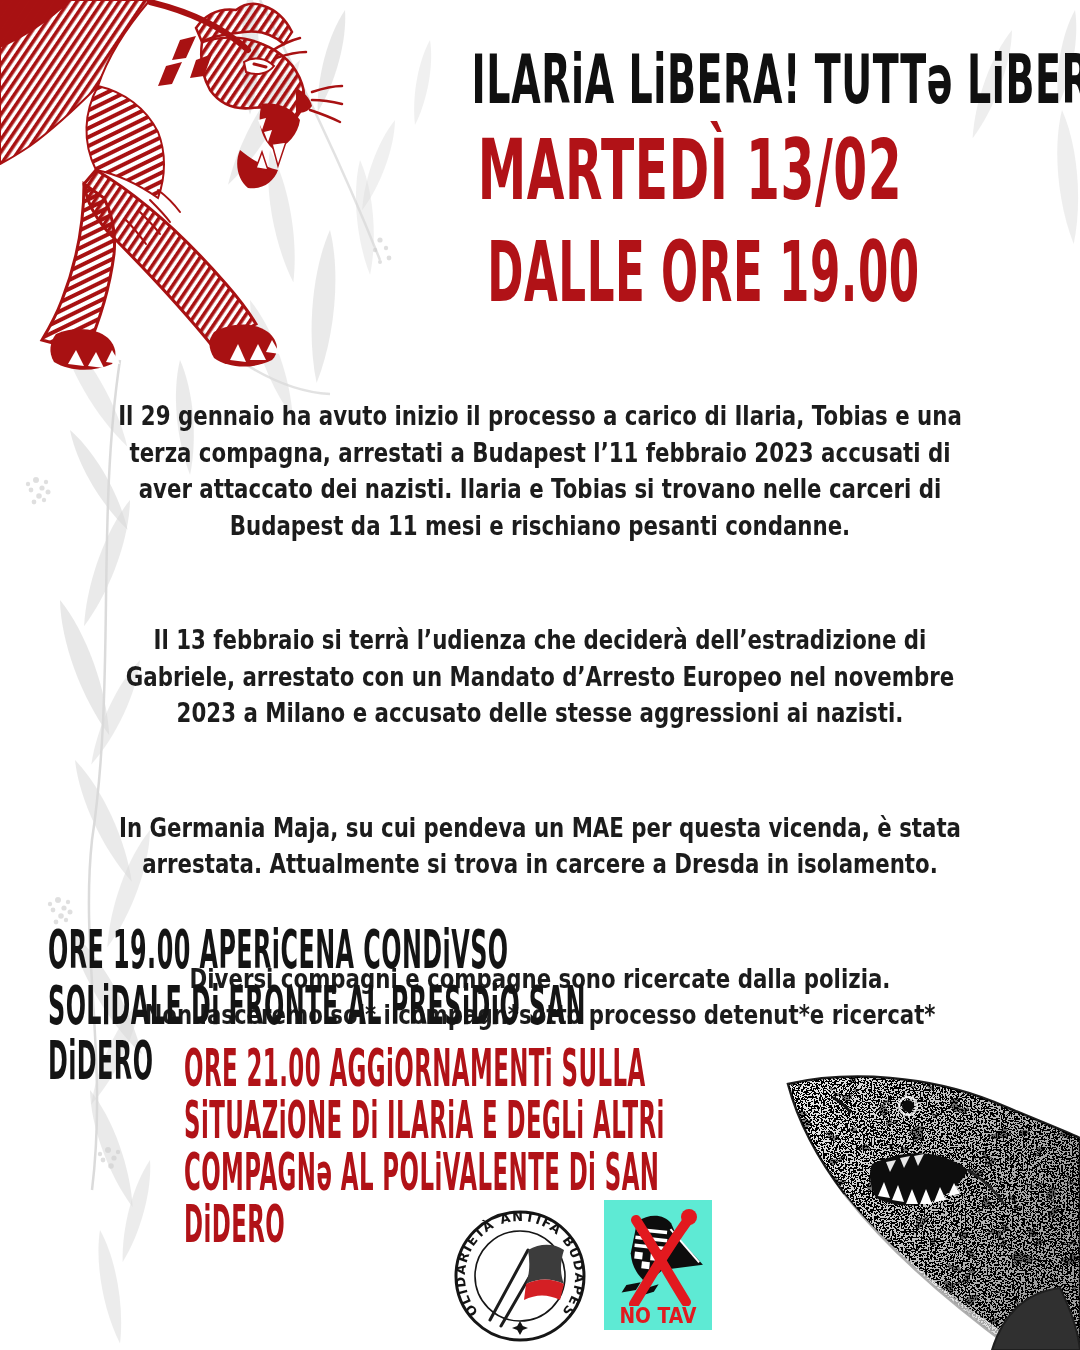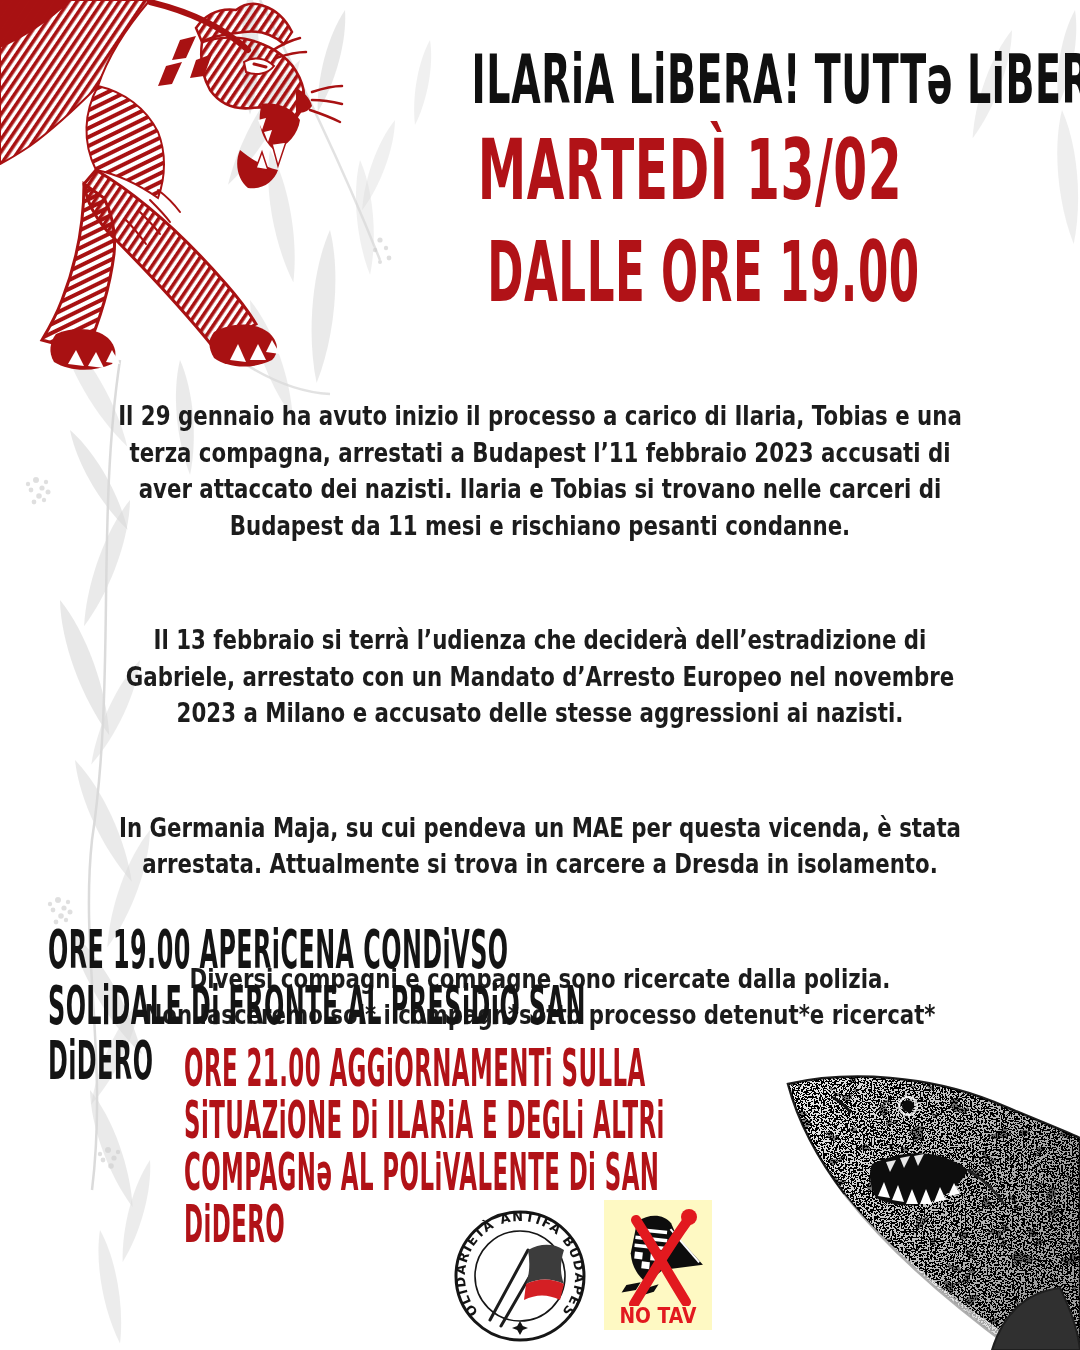--- a/index.html
+++ b/index.html
@@ -33,21 +33,21 @@
     font-weight:bold;font-size:53px;line-height:1.05;color:#141414;letter-spacing:1px;
     transform:scaleX(.45);transform-origin:left top;white-space:pre-line;
   }
   .event-red{
     left:184px;top:1042px;width:1400px;z-index:4;
     font-weight:bold;font-size:52px;line-height:1.0;color:#b11217;letter-spacing:1px;
     transform:scaleX(.44);transform-origin:left top;white-space:pre-line;
   }
   
   .badge{left:452px;top:1208px;width:136px;height:136px;z-index:5;}
-  .notav{left:604px;top:1200px;width:108px;height:130px;z-index:5;background:#fef9c3;}
+  .notav{left:604px;top:1200px;width:108px;height:130px;z-index:5;background:#5eead4;}
   .notav-label{
     position:absolute;left:0;bottom:2px;width:100%;text-align:center;
     font-weight:bold;font-size:22px;color:#e2191f;transform:scaleX(.85);letter-spacing:0;
   }
   .bg-leaves{left:0;top:0;z-index:0;}
   .tiger{left:0;top:0;z-index:2;}
   .shark{left:778px;top:1066px;z-index:1;}
 </style>
 </head>
 <body>

